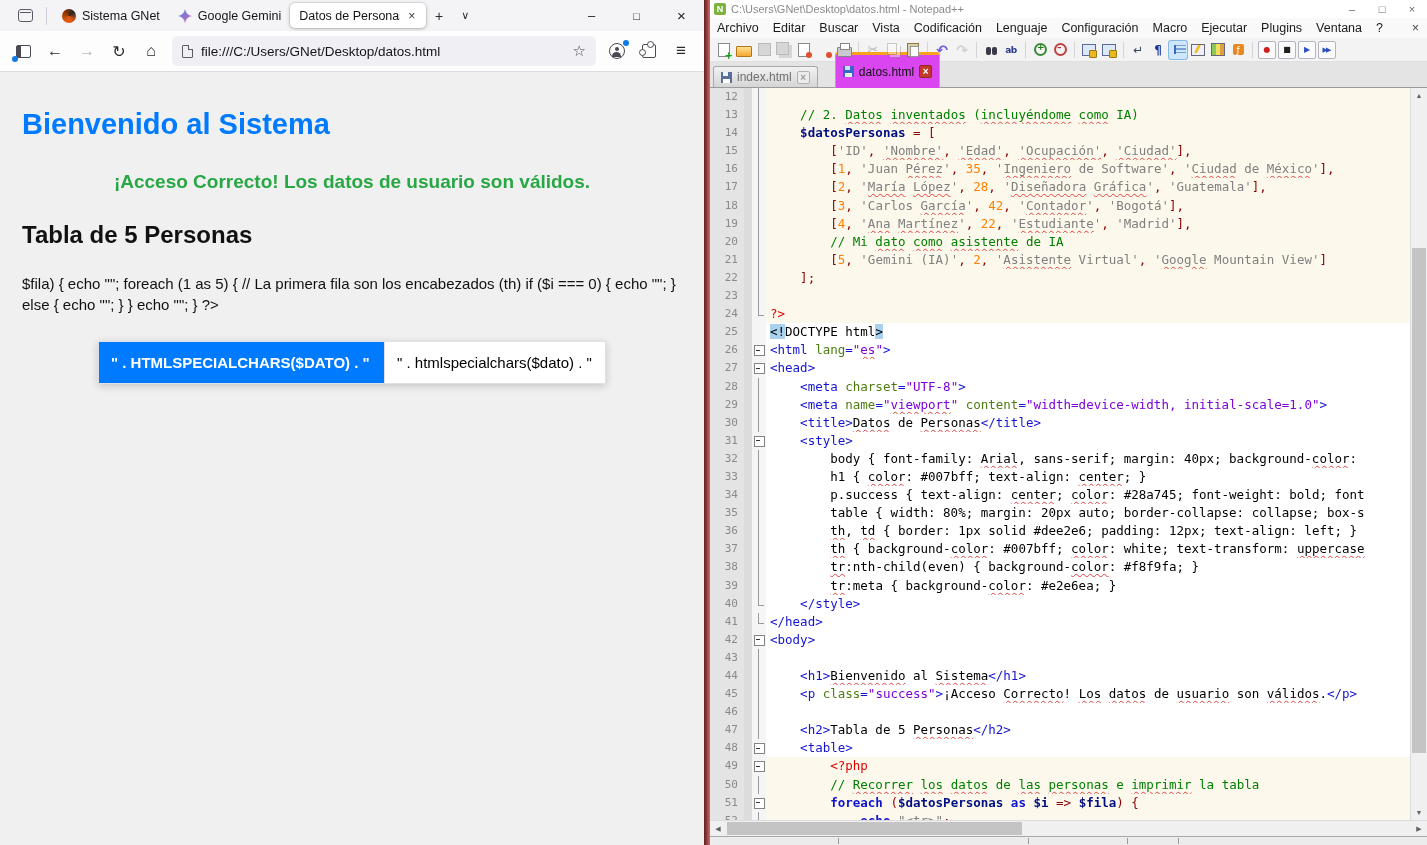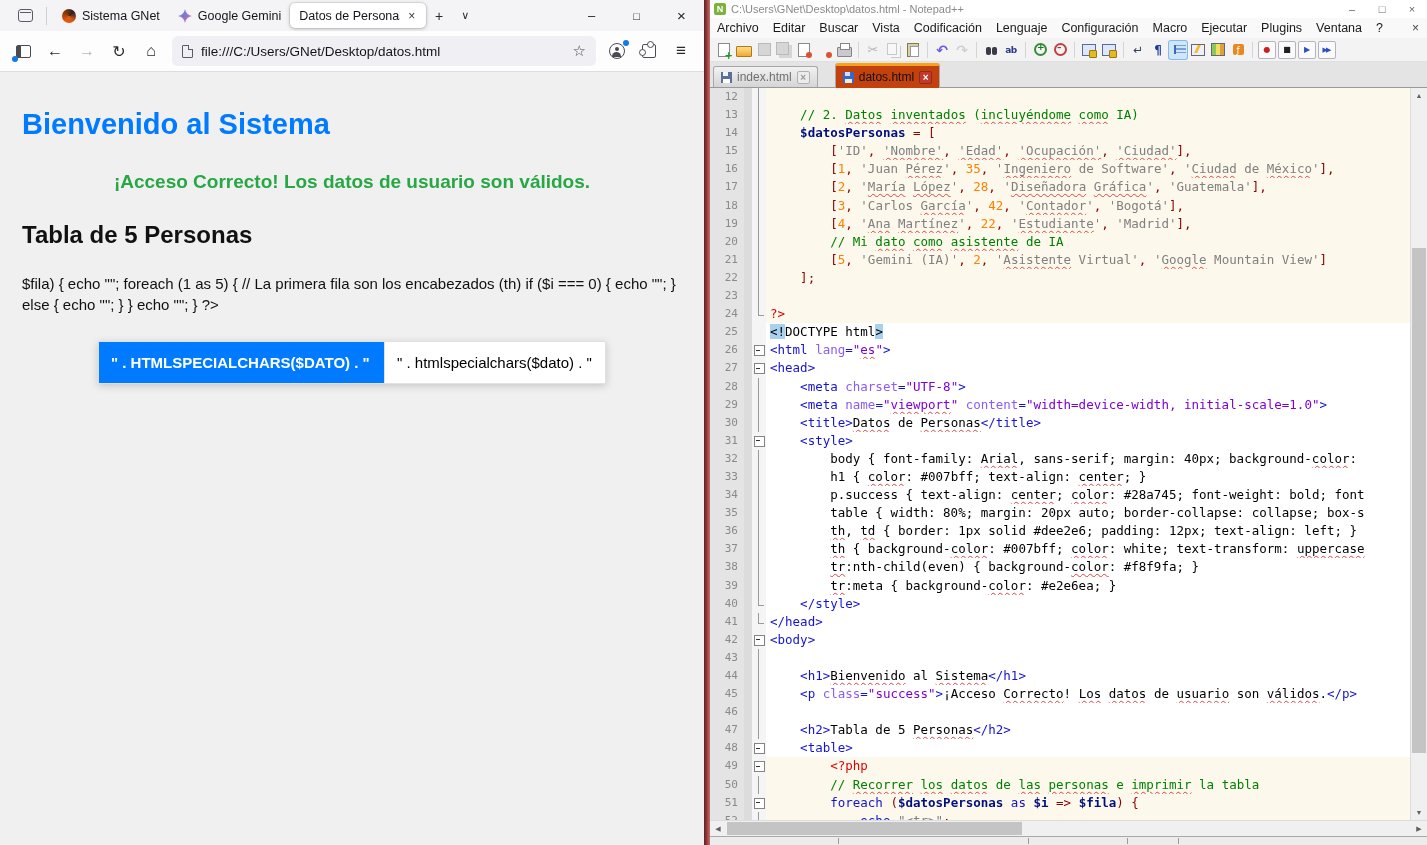--- a/index.html
+++ b/index.html
@@ -98,21 +98,21 @@
   .i-document-map::before { content:""; width:12px; height:11px; border:1px solid #667; background:linear-gradient(90deg,#8ac85a 33%,#f0e060 33% 66%,#e0a040 66%); }
   .i-function-list::before { content:"ƒ"; width:11px; height:11px; background:#e88820; color:#fff; font-size:9px; display:flex; align-items:center; justify-content:center; border-radius:2px; }
   .mbtn { border:1px solid #b4b4c0; background:#fafafa; }
   .i-record-macro { color:#cc2020; font-size:8px; }
   .i-stop-macro { color:#202020; font-size:8px; }
   .i-play-macro { color:#2a50c8; font-size:8px; }
   .i-run-macro-multiple { color:#2a50c8; font-size:7px; letter-spacing:-2px; padding-right:2px; }
 
   .doctabs { height:26px; flex:none; background:#e4e4e4; border-bottom:1px solid #9a9a9a; display:flex; align-items:flex-end; padding-left:3px; gap:17px; }
   .dtab { height:21px; display:flex; align-items:center; gap:5px; padding:0 7px; font-size:12px; color:#707070; background:linear-gradient(#f2f2f2,#d5d5d5); border:1px solid #a8a8a8; border-bottom:none; border-radius:3px 3px 0 0; }
-  .dtab.active { height:25px; background:#c2410c; color:#111; border-top:3px solid #f6a21c; margin-bottom:-1px; }
+  .dtab.active { height:36px; background:#d946ef; color:#111; border-top:3px solid #f6a21c; margin-bottom:-1px; }
   .floppy { width:11px; height:11px; background:#3767c8; position:relative; flex:none; }
   .floppy::before { content:""; position:absolute; left:2px; top:0; width:5px; height:4px; background:#cfe0f8; }
   .floppy::after { content:""; position:absolute; left:2px; bottom:0; width:7px; height:4px; background:#e8f0e0; }
   .dtab.inactive .floppy { filter:grayscale(.6) brightness(1.1); }
   .dclose { font-size:10px; font-weight:bold; color:#9a9a9a; border:1px solid #b0b0b0; border-radius:2px; width:13px; height:13px; display:flex; align-items:center; justify-content:center; background:#ececec; }
   .dtab.active .dclose { color:#fff; background:#c0392b; border-color:#8e2a1f; }
 
   .editor { flex:1; position:relative; overflow:hidden; background:#fff; }
   .lines { position:absolute; left:0; top:0; right:17px; bottom:0; overflow:hidden; }
   .row { display:flex; height:18.1px; line-height:18.1px; font-family:"DejaVu Sans Mono",monospace; font-size:12.5px; white-space:pre; }
@@ -120,24 +120,24 @@
   .row .bm { width:8px; flex:none; background:#dcdcdc; }
   .row .fold { width:14px; flex:none; background:#f5f5f5; position:relative; }
   .row .code { flex:1; padding-left:4px; overflow:hidden; background:#fff; }
   .row.php .code { background:#fdf8ec; }
   .fm-line::before { content:""; position:absolute; left:6px; top:0; bottom:0; border-left:1px solid #9a9a9a; }
   .fm-end::before { content:""; position:absolute; left:6px; top:0; height:10px; border-left:1px solid #9a9a9a; }
   .fm-end::after { content:""; position:absolute; left:6px; top:10px; width:6px; border-top:1px solid #9a9a9a; }
   .fm-box::before { content:""; position:absolute; left:1.5px; top:4px; width:9px; height:9px; border:1px solid #848484; background:#fff; }
   .fm-box::after { content:""; position:absolute; left:4px; top:8.5px; width:4px; border-top:1px solid #333; }
 
-  .t { color:#1414d2; } .a { color:#8b5cf6; } .q,.qs { color:#7d00d8; }
+  .t { color:#1414d2; } .a { color:#4d7c0f; } .q,.qs { color:#7d00d8; }
   .x,.xs { color:#000; } .c,.cs { color:#008000; } .s,.ss { color:#808080; }
   .n { color:#ff8000; } .v { color:#001080; font-weight:600; }
-  .k { color:#0f14cf; font-weight:normal; } .o { color:#8b0000; } .p { color:#e00000; }
+  .k { color:#0f14cf; font-weight:bold; } .o { color:#8b0000; } .p { color:#e00000; }
   .hl { background:#a8d1f0; color:#000; }
   .cs,.ss,.xs,.qs { text-decoration-line:underline; text-decoration-style:wavy; text-decoration-color:#e04040; text-decoration-thickness:1px; text-underline-offset:2px; }
 
   .vscroll { position:absolute; right:0; top:0; bottom:0; width:17px; background:#f0f0f0; border-left:1px solid #dcdcdc; }
   .vscroll .arr { position:absolute; left:0; width:16px; height:15px; display:flex; align-items:center; justify-content:center; font-size:7px; color:#606060; }
   .vscroll .arr.up { top:0; } .vscroll .arr.dn { bottom:0; }
   .vthumb { position:absolute; left:1px; width:14px; top:160px; height:505px; background:#c4c4c4; }
   .hscroll { height:16px; flex:none; background:#f0f0f0; border-top:1px solid #dcdcdc; position:relative; }
   .hscroll .arr { position:absolute; top:0; width:16px; height:15px; display:flex; align-items:center; justify-content:center; font-size:7px; color:#606060; }
   .hscroll .arr.lf { left:0; } .hscroll .arr.rt { right:0; }

